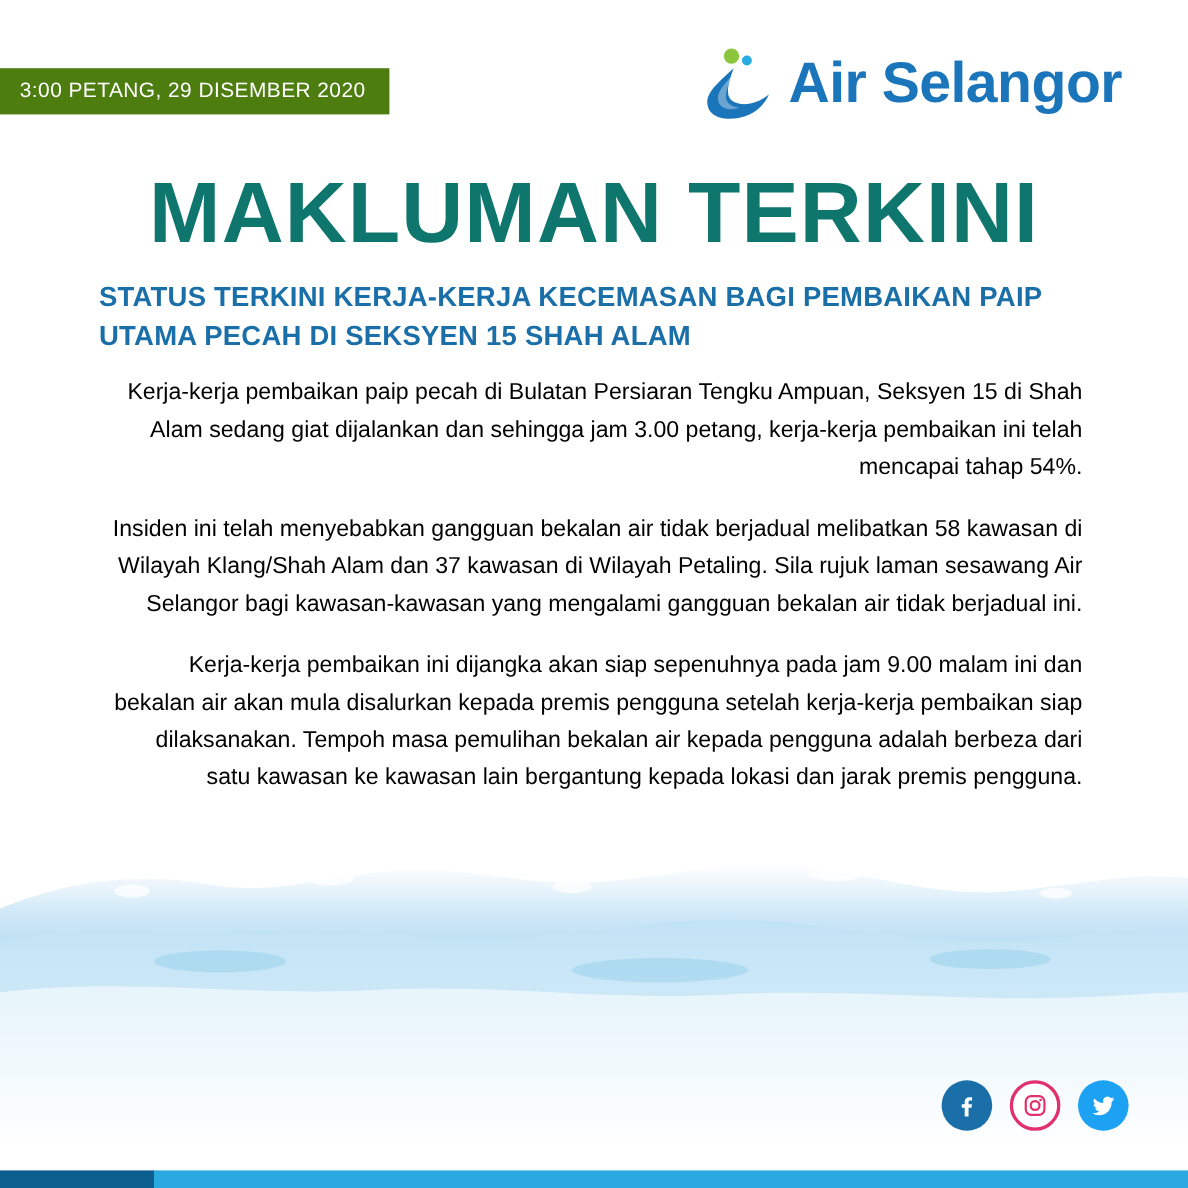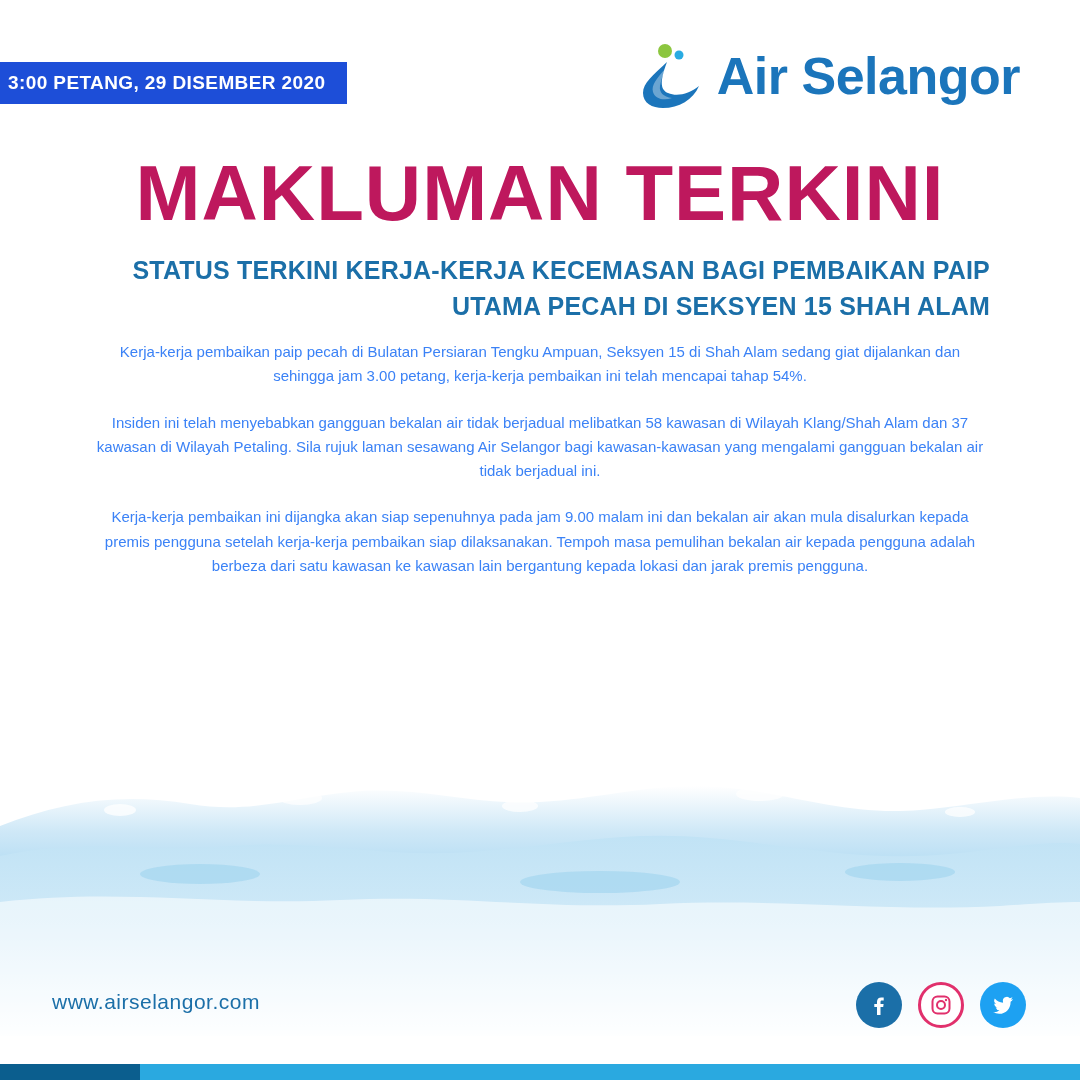--- a/index.html
+++ b/index.html
@@ -13,26 +13,26 @@
     position: relative;
     width: 1080px; height: 1080px;
     background: #ffffff;
     overflow: hidden;
   }
 
   
   .date-badge {
     position: absolute;
     left: 0; top: 62px;
-    background: #1d4ed8;
+    background: #4d7c0f;
     color: #ffffff;
-    font-weight: bold;
+    font-weight: normal;
     font-size: 19px;
     letter-spacing: 0.4px;
-    padding: 10px 22px 10px 8px;
+    padding: 10px 22px 10px 18px;
     z-index: 6;
   }
 
   
   .logo {
     position: absolute;
     right: 60px; top: 42px;
     display: flex;
     align-items: center;
     gap: 10px;
@@ -47,43 +47,43 @@
     line-height: 1;
   }
 
   
   .headline {
     position: absolute;
     top: 148px; left: 0; right: 0;
     text-align: center;
     font-size: 78px;
     font-weight: bold;
-    color: #be185d;
+    color: #0f766e;
     letter-spacing: 1px;
     z-index: 5;
   }
   .subhead {
     position: absolute;
     top: 252px; left: 90px; right: 90px;
-    text-align: right;
+    text-align: left;
     font-size: 25px;
     font-weight: bold;
     color: #1b6fa8;
     line-height: 1.45;
     letter-spacing: 0.2px;
     z-index: 5;
   }
 
   
   .body-copy {
     position: absolute;
     top: 340px; left: 96px; right: 96px;
-    text-align: center;
-    color: #3b82f6;
-    font-size: 15px;
+    text-align: right;
+    color: #000000;
+    font-size: 21px;
     line-height: 1.62;
     z-index: 5;
   }
   .body-copy p { margin-bottom: 22px; }
   .body-copy p:last-child { margin-bottom: 0; }
 
   
   .water {
     position: absolute;
     left: 0; right: 0; bottom: 44px;
@@ -190,21 +190,20 @@
       </g>
       <g fill="#ffffff" opacity="0.9">
         <circle cx="90" cy="70" r="4"></circle>
         <circle cx="410" cy="62" r="3"></circle>
         <circle cx="660" cy="58" r="4"></circle>
         <circle cx="1010" cy="70" r="3"></circle>
       </g>
     </svg>
   </div>
 
-  <div class="footer-url">www.airselangor.com</div>
 
   <div class="socials">
     <div class="social fb">
       <svg width="24" height="24" viewBox="0 0 24 24" fill="#ffffff" aria-hidden="true">
         <path d="M13.5 22v-8h2.7l.4-3.1h-3.1V8.9c0-.9.25-1.5 1.55-1.5H16.7V4.6C16.4 4.56 15.4 4.47 14.2 4.47c-2.5 0-4.2 1.53-4.2 4.33v2.1H7.3V14H10v8h3.5z"></path>
       </svg>
     </div>
     <div class="social ig">
       <svg width="24" height="24" viewBox="0 0 24 24" fill="none" stroke="#e1306c" stroke-width="2" aria-hidden="true">
         <rect x="3.5" y="3.5" width="17" height="17" rx="5"></rect>

